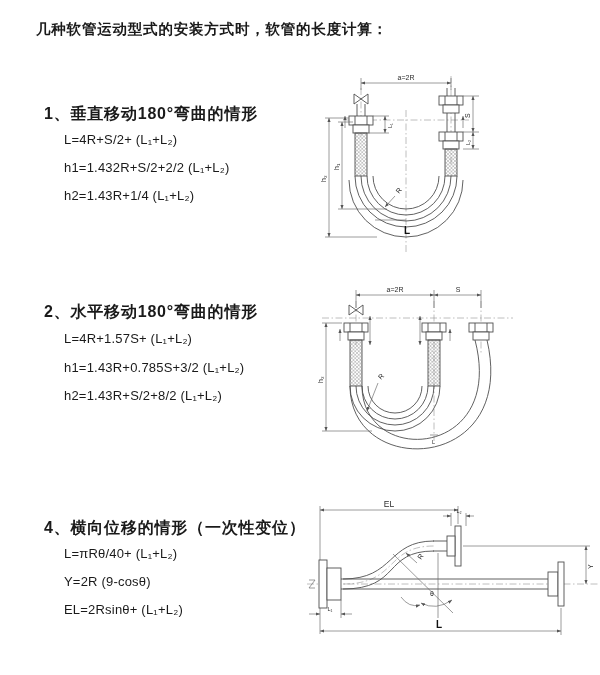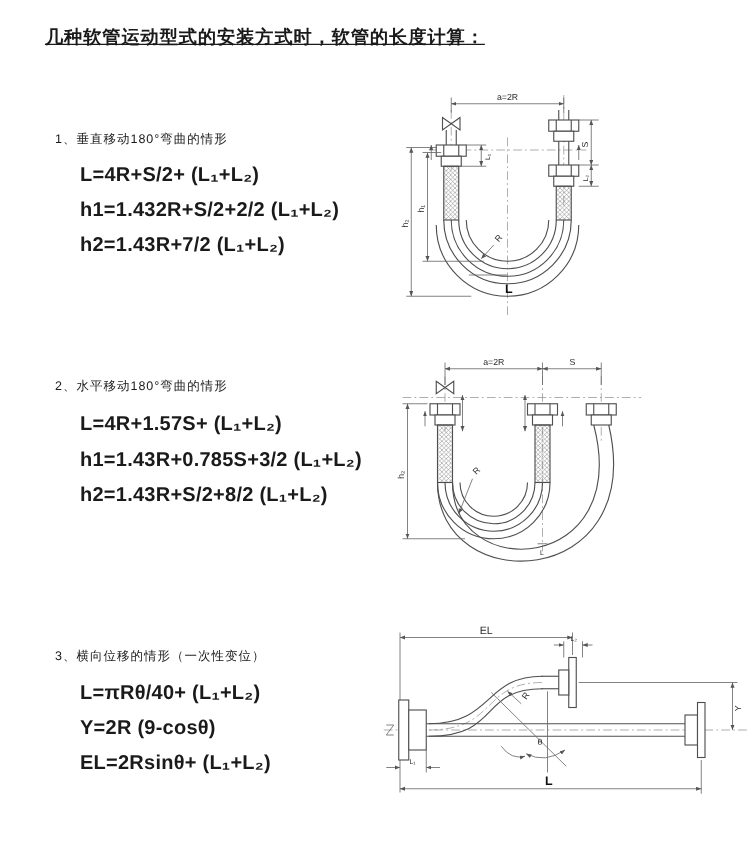--- a/index.html
+++ b/index.html
@@ -1,54 +1,54 @@
 <!DOCTYPE html>
 <html><head>
 <meta charset="utf-8">
 <style>
   html,body{margin:0;padding:0;}
   body{
     width:600px;height:675px;position:relative;background:#ffffff;overflow:hidden;
     font-family:"Liberation Sans",sans-serif;color:#1a1a1a;
   }
   .abs{position:absolute;}
-  .title{font-size:14.5px;font-weight:700;letter-spacing:.8px;white-space:nowrap;text-decoration:underline;}
-  .hd{font-size:10px;font-weight:400;letter-spacing:.8px;white-space:nowrap;}
-  .fm{font-size:16px;font-weight:700;letter-spacing:.2px;white-space:nowrap;}
+  .title{font-size:14.5px;font-weight:700;letter-spacing:.8px;white-space:nowrap;}
+  .hd{font-size:16px;font-weight:700;letter-spacing:.8px;white-space:nowrap;}
+  .fm{font-size:13px;font-weight:400;letter-spacing:.2px;white-space:nowrap;}
   svg{position:absolute;overflow:visible;}
   .ln{stroke:#4f4f4f;stroke-width:.9;fill:none;}
   .fl{fill:#ffffff;stroke:#4f4f4f;stroke-width:.9;}
   .dm{stroke:#666666;stroke-width:.65;fill:none;}
   .cl{stroke:#8a8a8a;stroke-width:.55;fill:none;stroke-dasharray:7 2.5 1.5 2.5;}
   text.dl{font-family:"Liberation Sans",sans-serif;font-size:7px;fill:#2b2b2b;}
   text.dls{font-size:5.5px;}
   text.dlm{font-size:8.5px;}
   text.dlb{font-size:10px;font-weight:700;fill:#111;}
 </style>
 </head>
 <body>
 
 <div class="abs title" style="left:36px;top:20px">几种软管运动型式的安装方式时，软管的长度计算：</div>
 
 <div>
   <div class="abs hd" style="left:44px;top:104px">1、垂直移动180°弯曲的情形</div>
   <div class="abs fm" style="left:64px;top:132px">L=4R+S/2+ (L₁+L₂)</div>
   <div class="abs fm" style="left:64px;top:160px">h1=1.432R+S/2+2/2 (L₁+L₂)</div>
-  <div class="abs fm" style="left:64px;top:188px">h2=1.43R+7/2 (L₁+L₂)</div>
+  <div class="abs fm" style="left:64px;top:188px">h2=1.43R+1/4 (L₁+L₂)</div>
 </div>
 
 <div>
   <div class="abs hd" style="left:44px;top:302px">2、水平移动180°弯曲的情形</div>
   <div class="abs fm" style="left:64px;top:331px">L=4R+1.57S+ (L₁+L₂)</div>
   <div class="abs fm" style="left:64px;top:360px">h1=1.43R+0.785S+3/2 (L₁+L₂)</div>
   <div class="abs fm" style="left:64px;top:388px">h2=1.43R+S/2+8/2 (L₁+L₂)</div>
 </div>
 
 <div>
-  <div class="abs hd" style="left:44px;top:518px">3、横向位移的情形（一次性变位）</div>
+  <div class="abs hd" style="left:44px;top:518px">4、横向位移的情形（一次性变位）</div>
   <div class="abs fm" style="left:64px;top:546px">L=πRθ/40+ (L₁+L₂)</div>
   <div class="abs fm" style="left:64px;top:574px">Y=2R (9-cosθ)</div>
   <div class="abs fm" style="left:64px;top:602px">EL=2Rsinθ+ (L₁+L₂)</div>
 </div>
 
 <svg style="left:315px;top:70px" width="250" height="187" viewBox="0 0 250 187">
   <defs>
     <marker id="a1" markerWidth="8" markerHeight="6" refX="6.4" refY="2.5" orient="auto-start-reverse">
       <path d="M0,0 L6.5,2.5 L0,5 z" fill="#555"></path>
     </marker>

